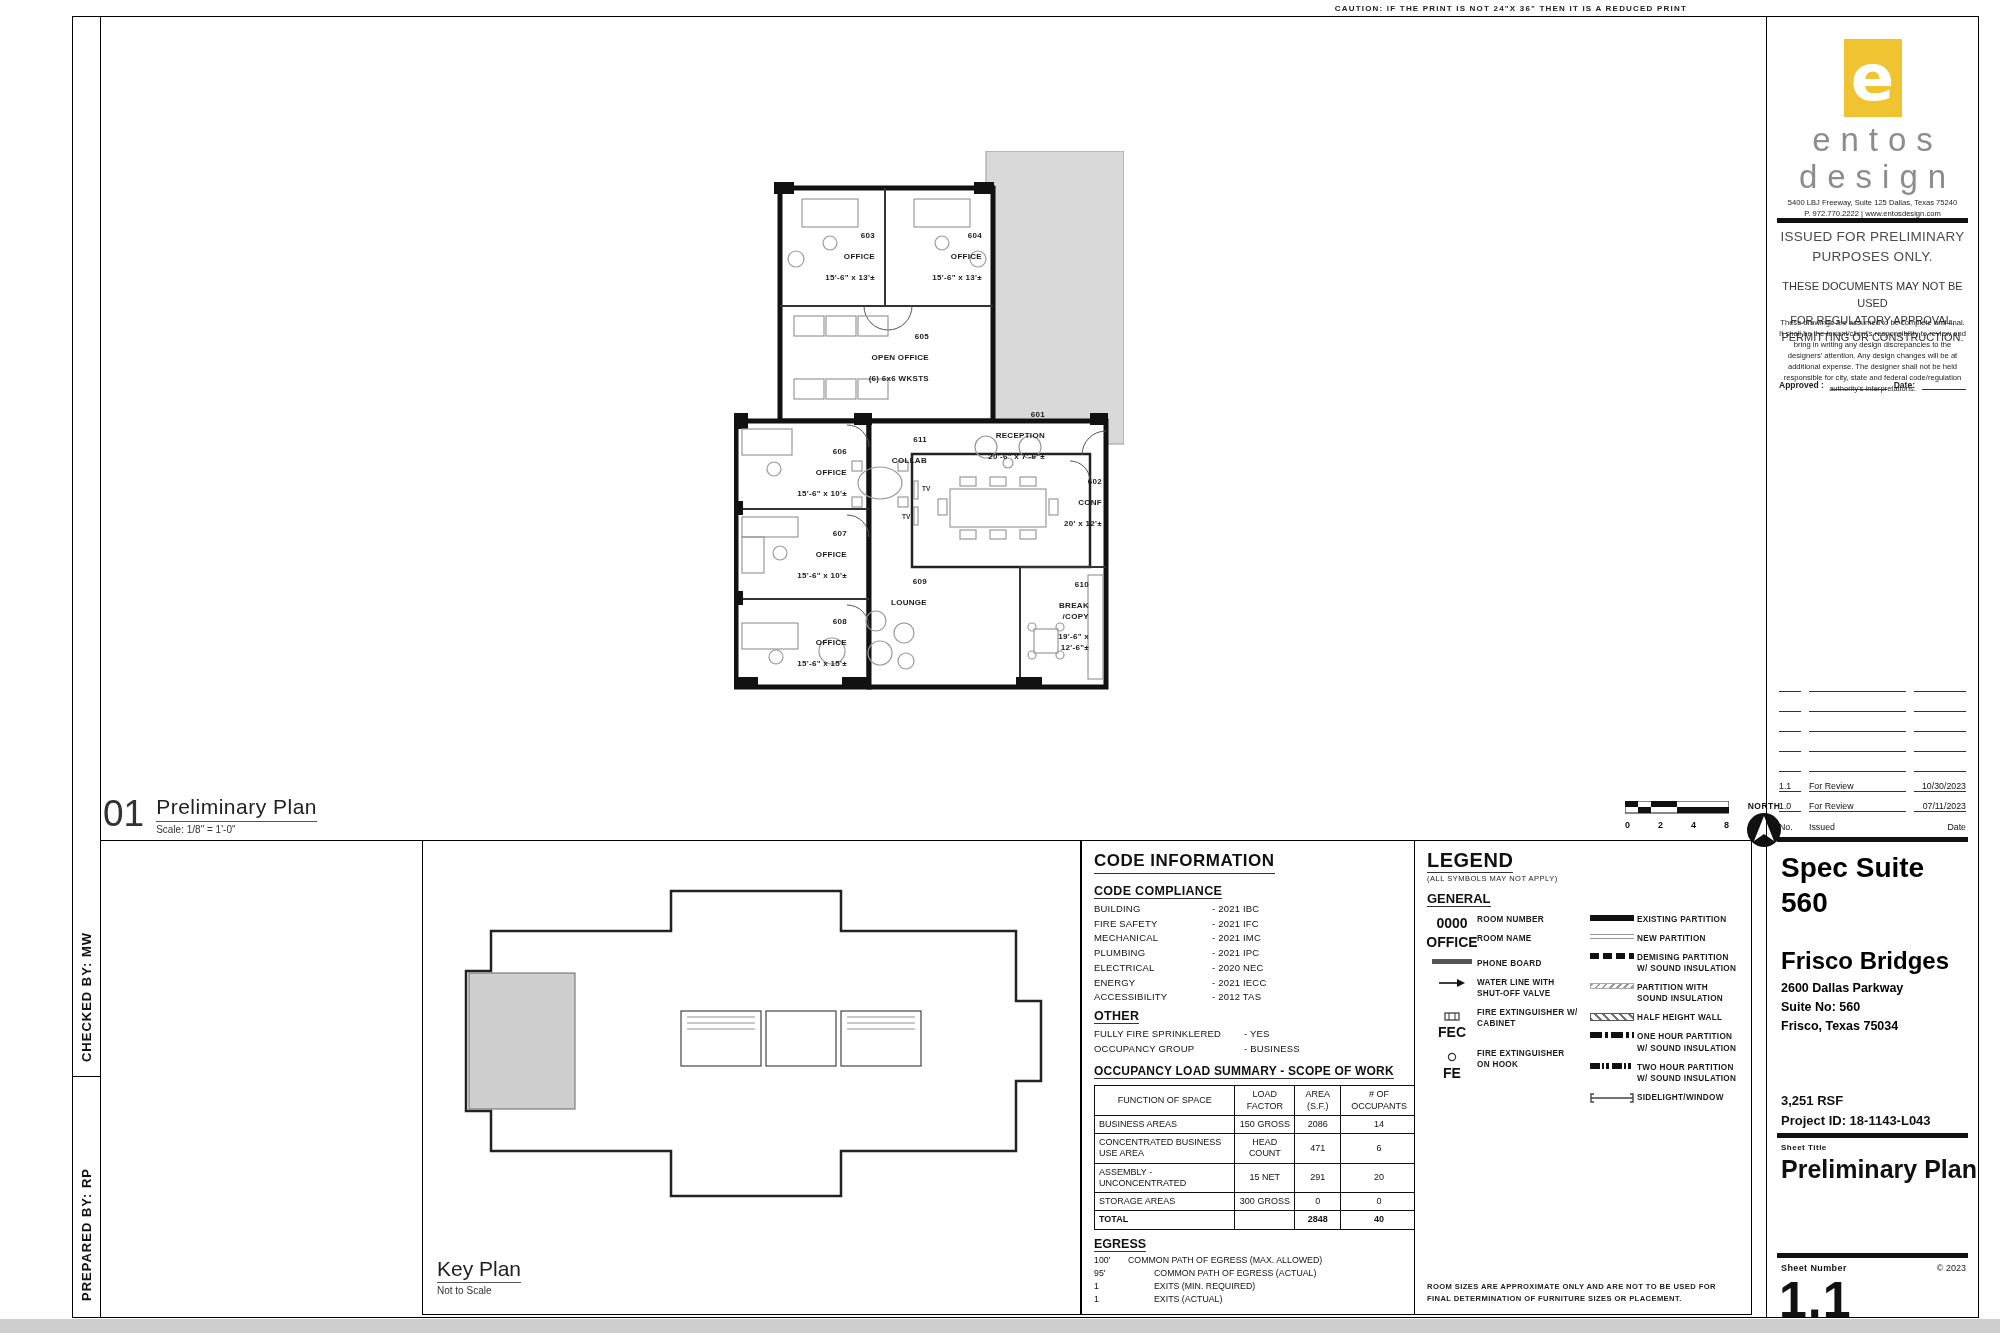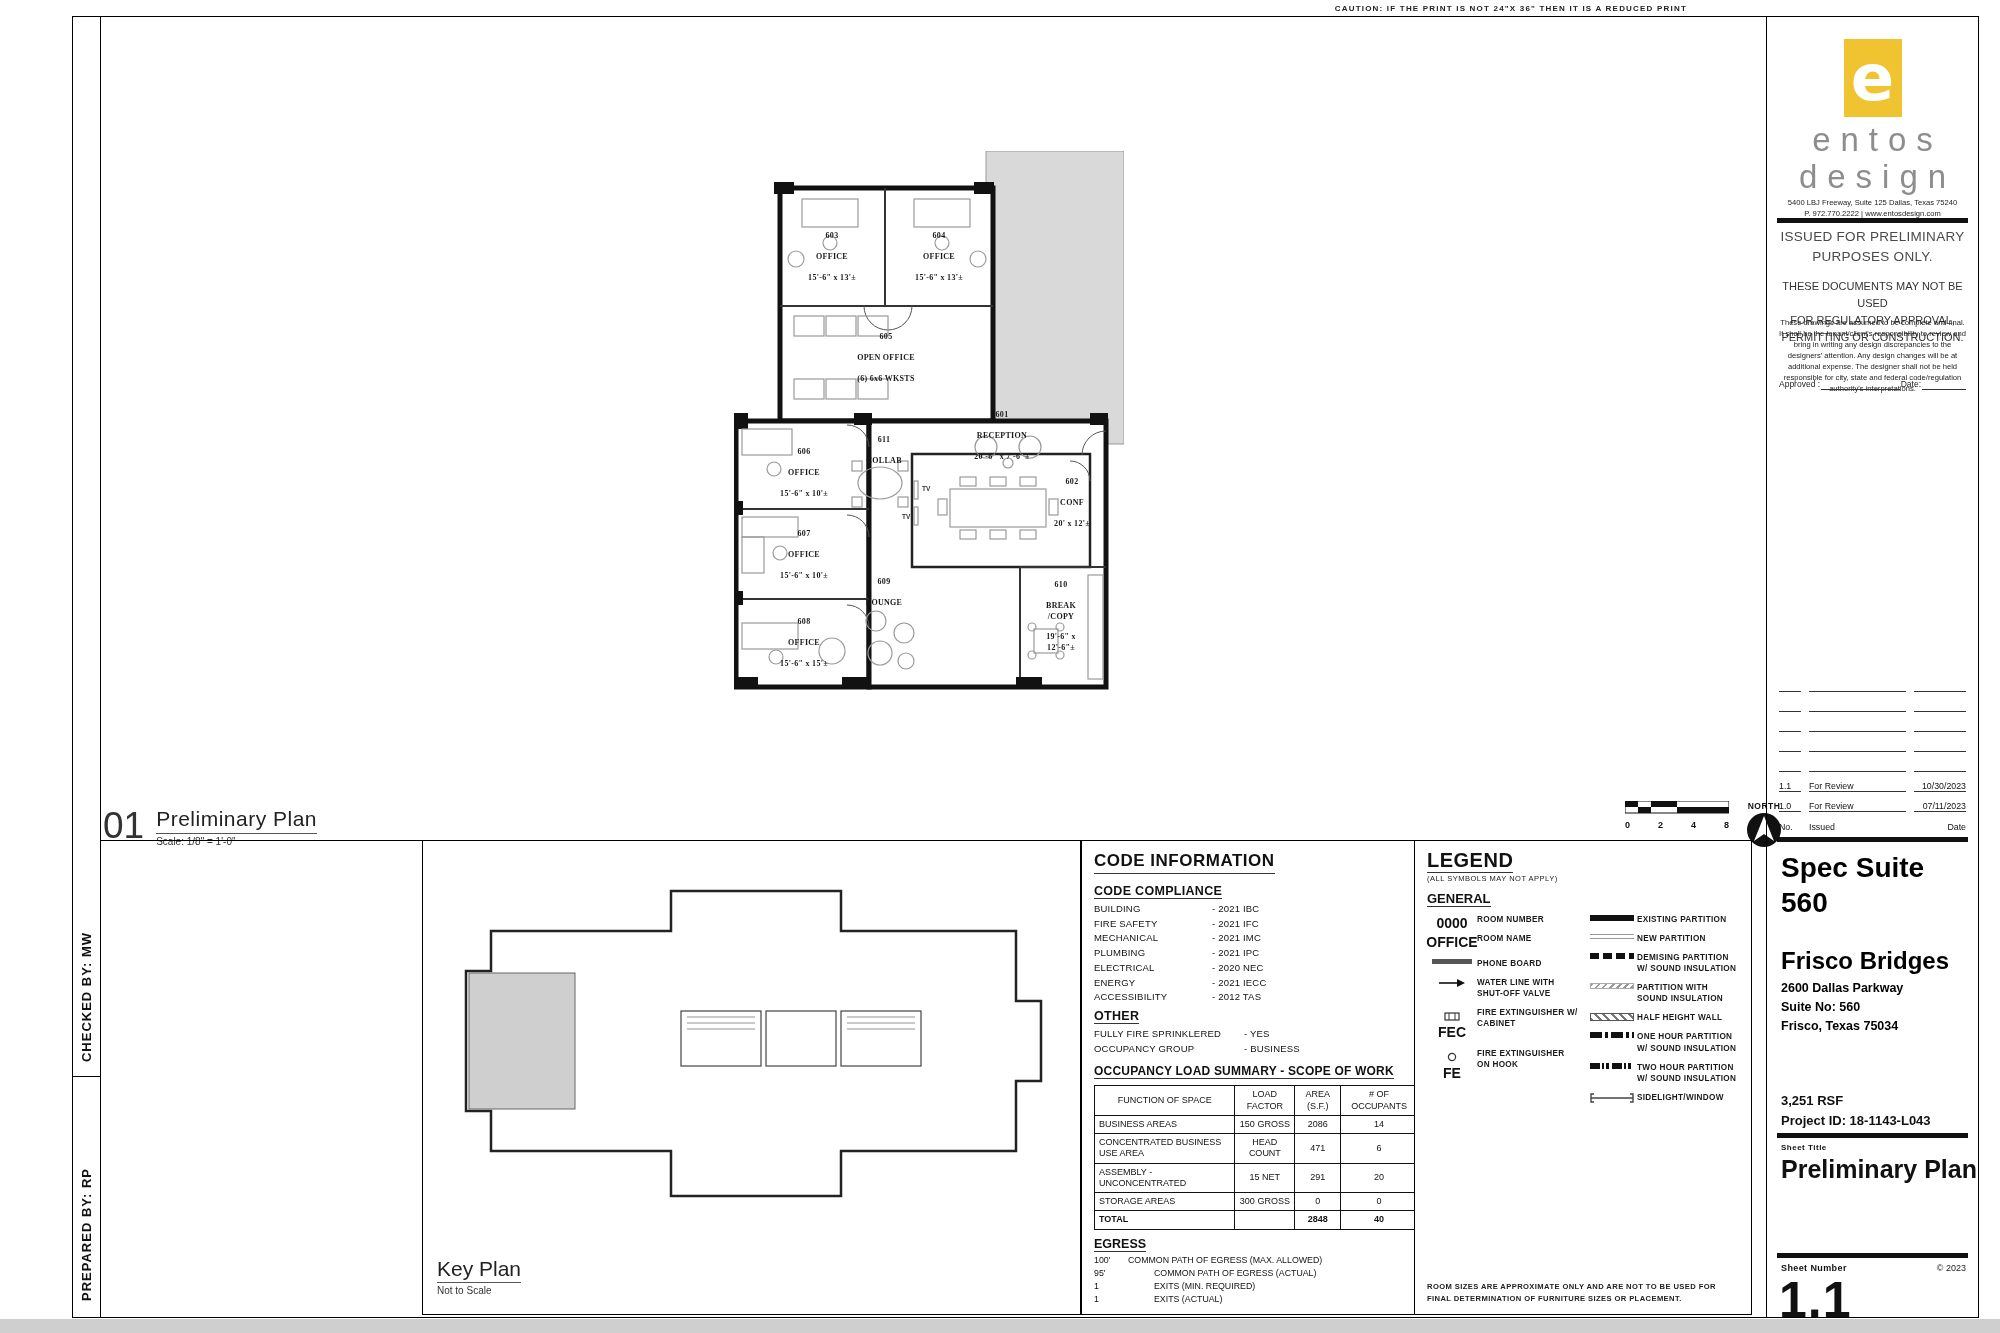--- a/index.html
+++ b/index.html
@@ -14,27 +14,27 @@
   .strip{position:absolute;left:0;top:0;width:27px;height:100%;border-right:1px solid #000;}
   .strip-cell{position:absolute;left:0;width:27px;display:flex;align-items:flex-end;justify-content:center;}
   .strip-cell.top{top:0;height:1059px;border-bottom:1px solid #000;}
   .strip-cell.bot{top:1059px;height:239px;}
   .vtext{writing-mode:vertical-rl;transform:rotate(180deg);font-size:13px;font-weight:bold;
          letter-spacing:1px;color:#111;padding:14px 0;white-space:nowrap;}
 
   
   .plan{position:absolute;left:661px;top:134px;width:390px;height:540px;}
   .plan svg{position:absolute;left:0;top:0;}
-  .rlabel{position:absolute;transform:translate(-50%,-50%);text-align:center;font-size:8px;
-          font-weight:bold;line-height:1.3;letter-spacing:.3px;color:#1a1a1a;white-space:pre-line;width:86px;font-family:Liberation Serif, serif;}
+  .rlabel{position:absolute;transform:translate(-50%,-50%);text-align:right;font-size:8px;
+          font-weight:bold;line-height:1.3;letter-spacing:.3px;color:#1a1a1a;white-space:pre-line;width:86px;}
   .rlabel .dims{font-weight:bold;}
   .tvtag{position:absolute;font-size:6.5px;font-weight:bold;color:#333;}
 
   
-  .vtitle{position:absolute;left:30px;top:778px;display:flex;align-items:flex-start;gap:12px;margin-top:12px;}
+  .vtitle{position:absolute;left:30px;top:778px;display:flex;align-items:flex-start;gap:12px;}
   .vtitle .num{font-size:37px;font-weight:300;color:#333;line-height:1;}
   .vtitle .name{font-size:21px;color:#222;border-bottom:1.5px solid #555;padding-bottom:2px;letter-spacing:.5px;}
   .vtitle .scale{font-size:10px;color:#333;margin-top:2px;}
 
   
   .sbar{position:absolute;left:1552px;top:784px;display:flex;align-items:flex-start;gap:16px;}
   .sbar .ticks{display:flex;width:104px;justify-content:space-between;font-size:9px;font-weight:bold;margin-top:1px;}
   .north{text-align:center;font-size:8.5px;font-weight:bold;letter-spacing:.5px;}
 
   
@@ -102,22 +102,22 @@
   .tb-logo span{color:#fff;font-size:64px;font-weight:bold;line-height:1;font-family:"DejaVu Sans",sans-serif;}
   .tb-name{position:absolute;top:104px;width:100%;text-align:center;color:#8D8D8D;
            font-size:33px;line-height:37px;letter-spacing:10px;text-indent:10px;}
   .tb-addr{position:absolute;top:180px;width:100%;text-align:center;font-size:7.6px;line-height:1.5;color:#222;}
   .tb-bar{position:absolute;left:10px;right:10px;height:5px;background:#111;}
   .tb-issued{position:absolute;top:210px;width:100%;text-align:center;font-size:13.5px;color:#4a4a4a;
              line-height:1.5;white-space:pre-line;letter-spacing:.3px;}
   .tb-docs{position:absolute;top:252px;width:100%;text-align:center;font-size:11px;color:#333;
            line-height:1.55;white-space:pre-line;margin-top:9px;}
   .tb-body{position:absolute;top:300px;left:12px;right:12px;text-align:center;font-size:7.6px;color:#222;line-height:1.45;}
-  .tb-approved{position:absolute;top:362px;left:12px;right:12px;display:flex;
-               font-size:8.5px;color:#222;gap:1px;}
+  .tb-approved{position:absolute;top:362px;left:12px;right:12px;display:flex;align-items:flex-end;
+               font-size:8.5px;color:#222;gap:7px;font-weight:bold;}
   .tb-approved .ul{border-bottom:1px solid #333;height:10px;}
   .tb-approved .ul.a{flex:1;}
   .tb-approved .ul.b{width:44px;}
   .revs{position:absolute;top:655px;left:12px;right:12px;}
   .rev-row{display:flex;gap:8px;height:20px;align-items:flex-end;font-size:8.8px;color:#111;}
   .rev-row .c1{width:22px;border-bottom:1px solid #333;}
   .rev-row .c2{flex:1;border-bottom:1px solid #333;}
   .rev-row .c3{width:52px;border-bottom:1px solid #333;text-align:right;}
   .rev-row.footer .c1,.rev-row.footer .c2,.rev-row.footer .c3{border-bottom:none;}
   .tb-proj-title{position:absolute;top:833px;left:14px;font-size:28px;font-weight:bold;line-height:1.25;color:#000;}

